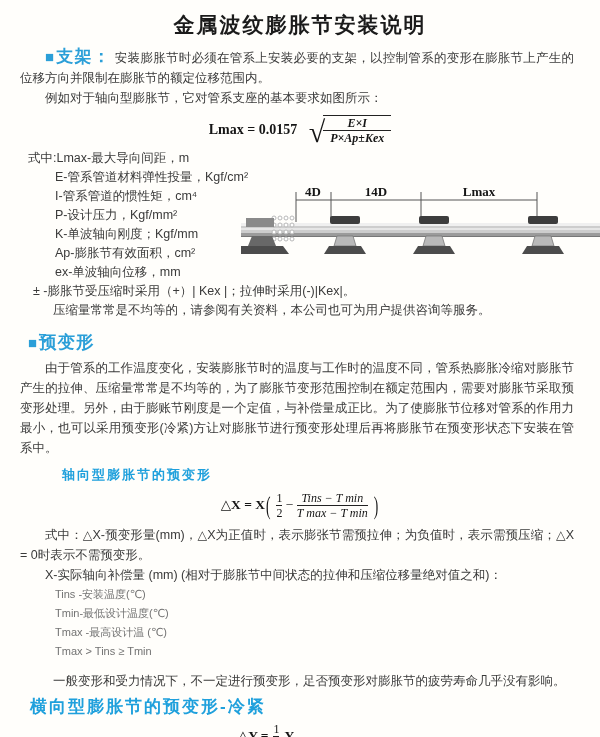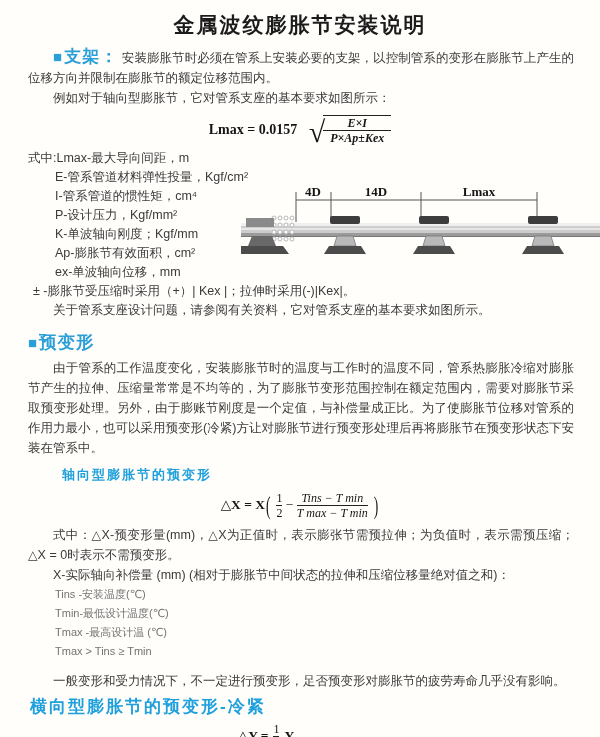--- a/index.html
+++ b/index.html
@@ -11,21 +11,21 @@
     font-family:"Liberation Sans","DejaVu Sans",sans-serif;
     color:#333;
   }
   .title {
     margin:0; padding-top:12px;
     text-align:center;
     font-size:21px; font-weight:bold; color:#1b1b1b;
     letter-spacing:2px; line-height:26px;
   }
   .para {
-    margin:0 26px 0 28px;
+    margin:0 26px 0 20px;
     font-size:12.5px; line-height:20px;
     text-align:justify; color:#3a3a3a;
   }
   .indent { text-indent:2em; }
   .p-support { margin-top:9px; }
   .inline-sec {
     font-size:17px; font-weight:bold; color:#2b9fd8;
     letter-spacing:1px;
   }
   .sec-bullet { font-size:15px; color:#2b9fd8; margin-right:1px; }
@@ -168,21 +168,21 @@
       </g>
       <g>
         <rect x="287" y="33" width="30" height="8" rx="2" fill="#3d3d3d"></rect>
         <polygon points="294,53 310,53 313,63 291,63" fill="#b9b9b9" stroke="#777" stroke-width="0.8"></polygon>
         <polygon points="286,63 318,63 323,71 281,71" fill="#4c4c4c"></polygon>
       </g>
     </svg>
   </div>
 
   <div class="def-pm">± -膨胀节受压缩时采用（+）| Kex |；拉伸时采用(-)|Kex|。</div>
-  <div class="def-note">关于管系支座设计问题，请参阅有关资料，它对管系支座的基本要求如图所示。</div>
+  <div class="def-note">压缩量常常是不均等的，请参阅有关资料，本公司也可为用户提供咨询等服务。</div>
 
   <h2 class="sec-h2"><span class="sec-bullet">■</span><span>预变形</span></h2>
 
   <p class="para indent">由于管系的工作温度变化，安装膨胀节时的温度与工作时的温度不同，管系热膨胀冷缩对膨胀节产生的拉伸、压缩量常常是不均等的，为了膨胀节变形范围控制在额定范围内，需要对膨胀节采取预变形处理。另外，由于膨账节刚度是一个定值，与补偿量成正比。为了使膨胀节位移对管系的作用力最小，也可以采用预变形(冷紧)方让对膨胀节进行预变形处理后再将膨胀节在预变形状态下安装在管系中。</p>
 
   <h3 class="sec-h3 h3-axial">轴向型膨胀节的预变形</h3>
 
   <div class="formula f2">
     <span class="bold">△X = X</span><span class="paren">(</span><span class="fgap"></span><span class="frac"><span class="num">1</span><span class="den">2</span></span>
     <span>−</span>

